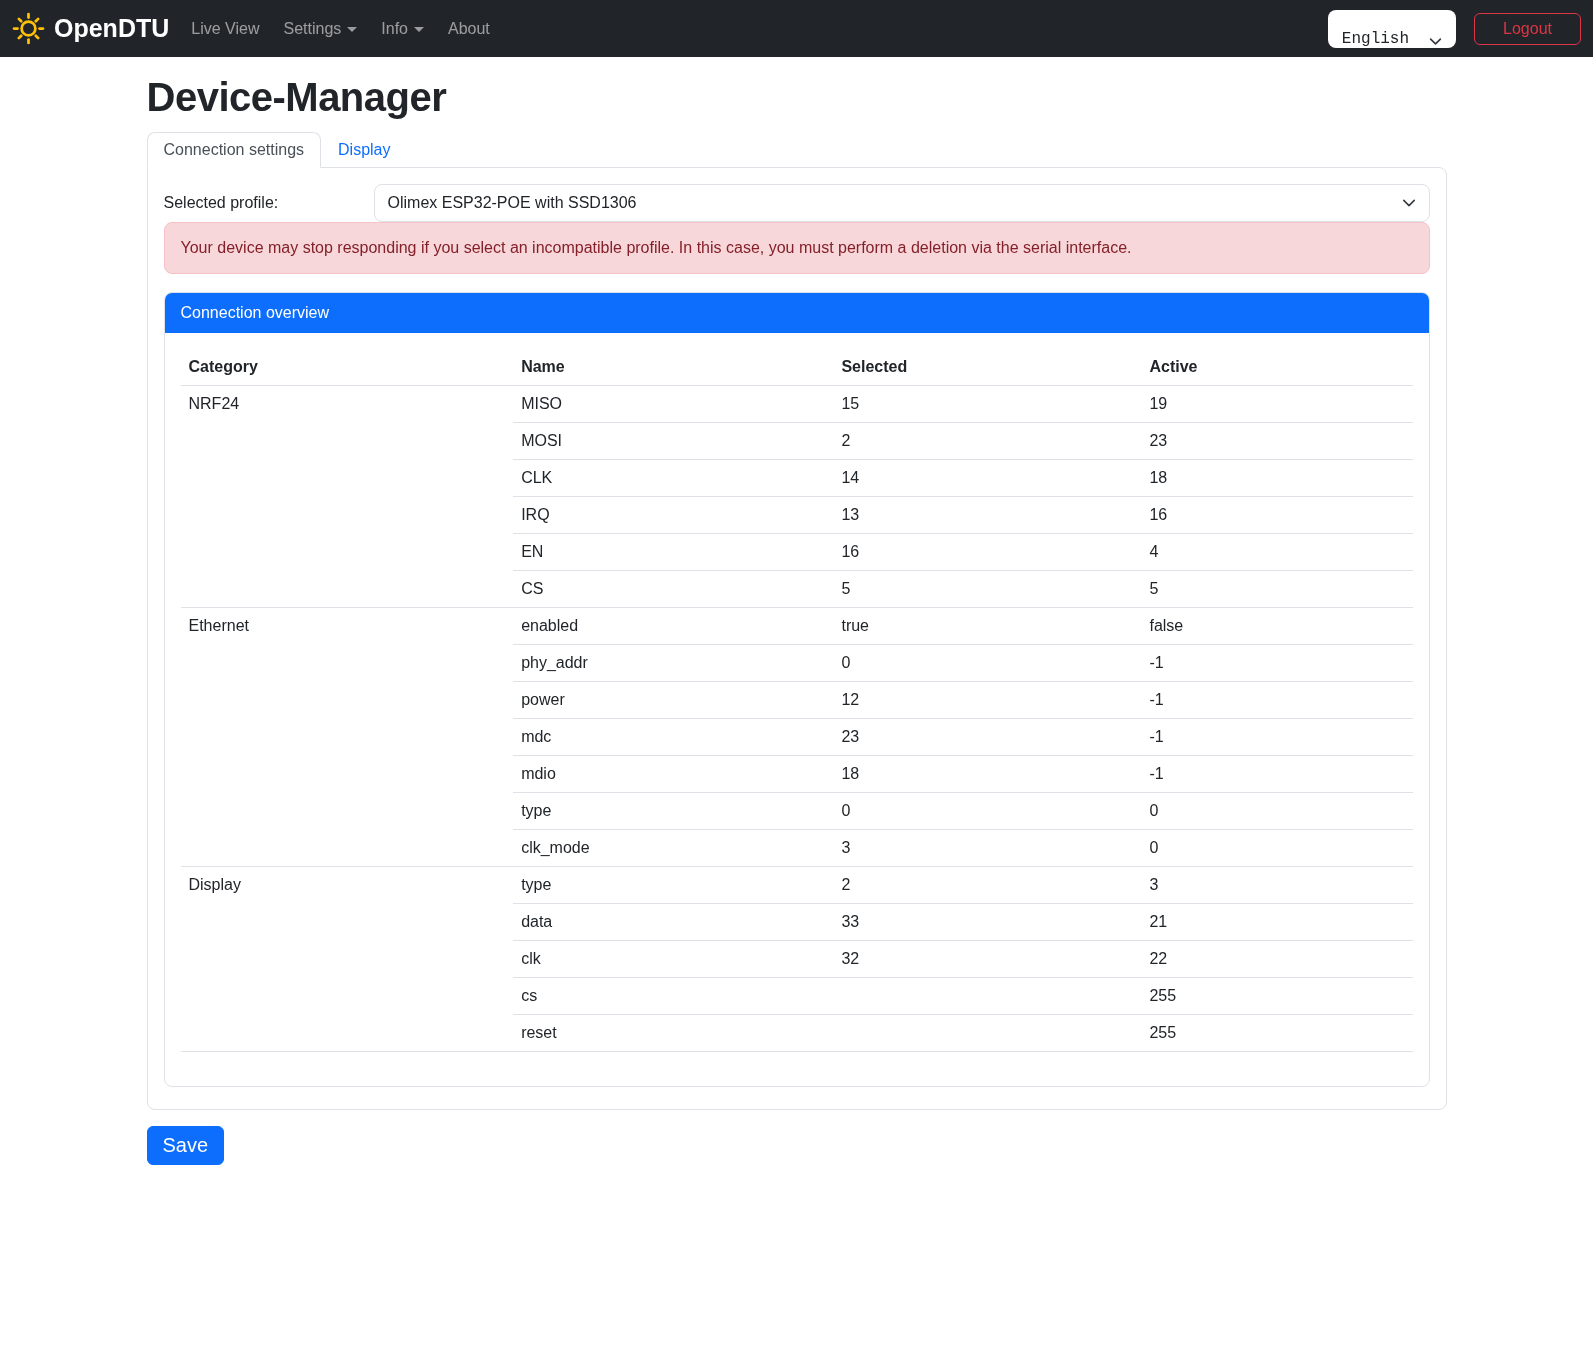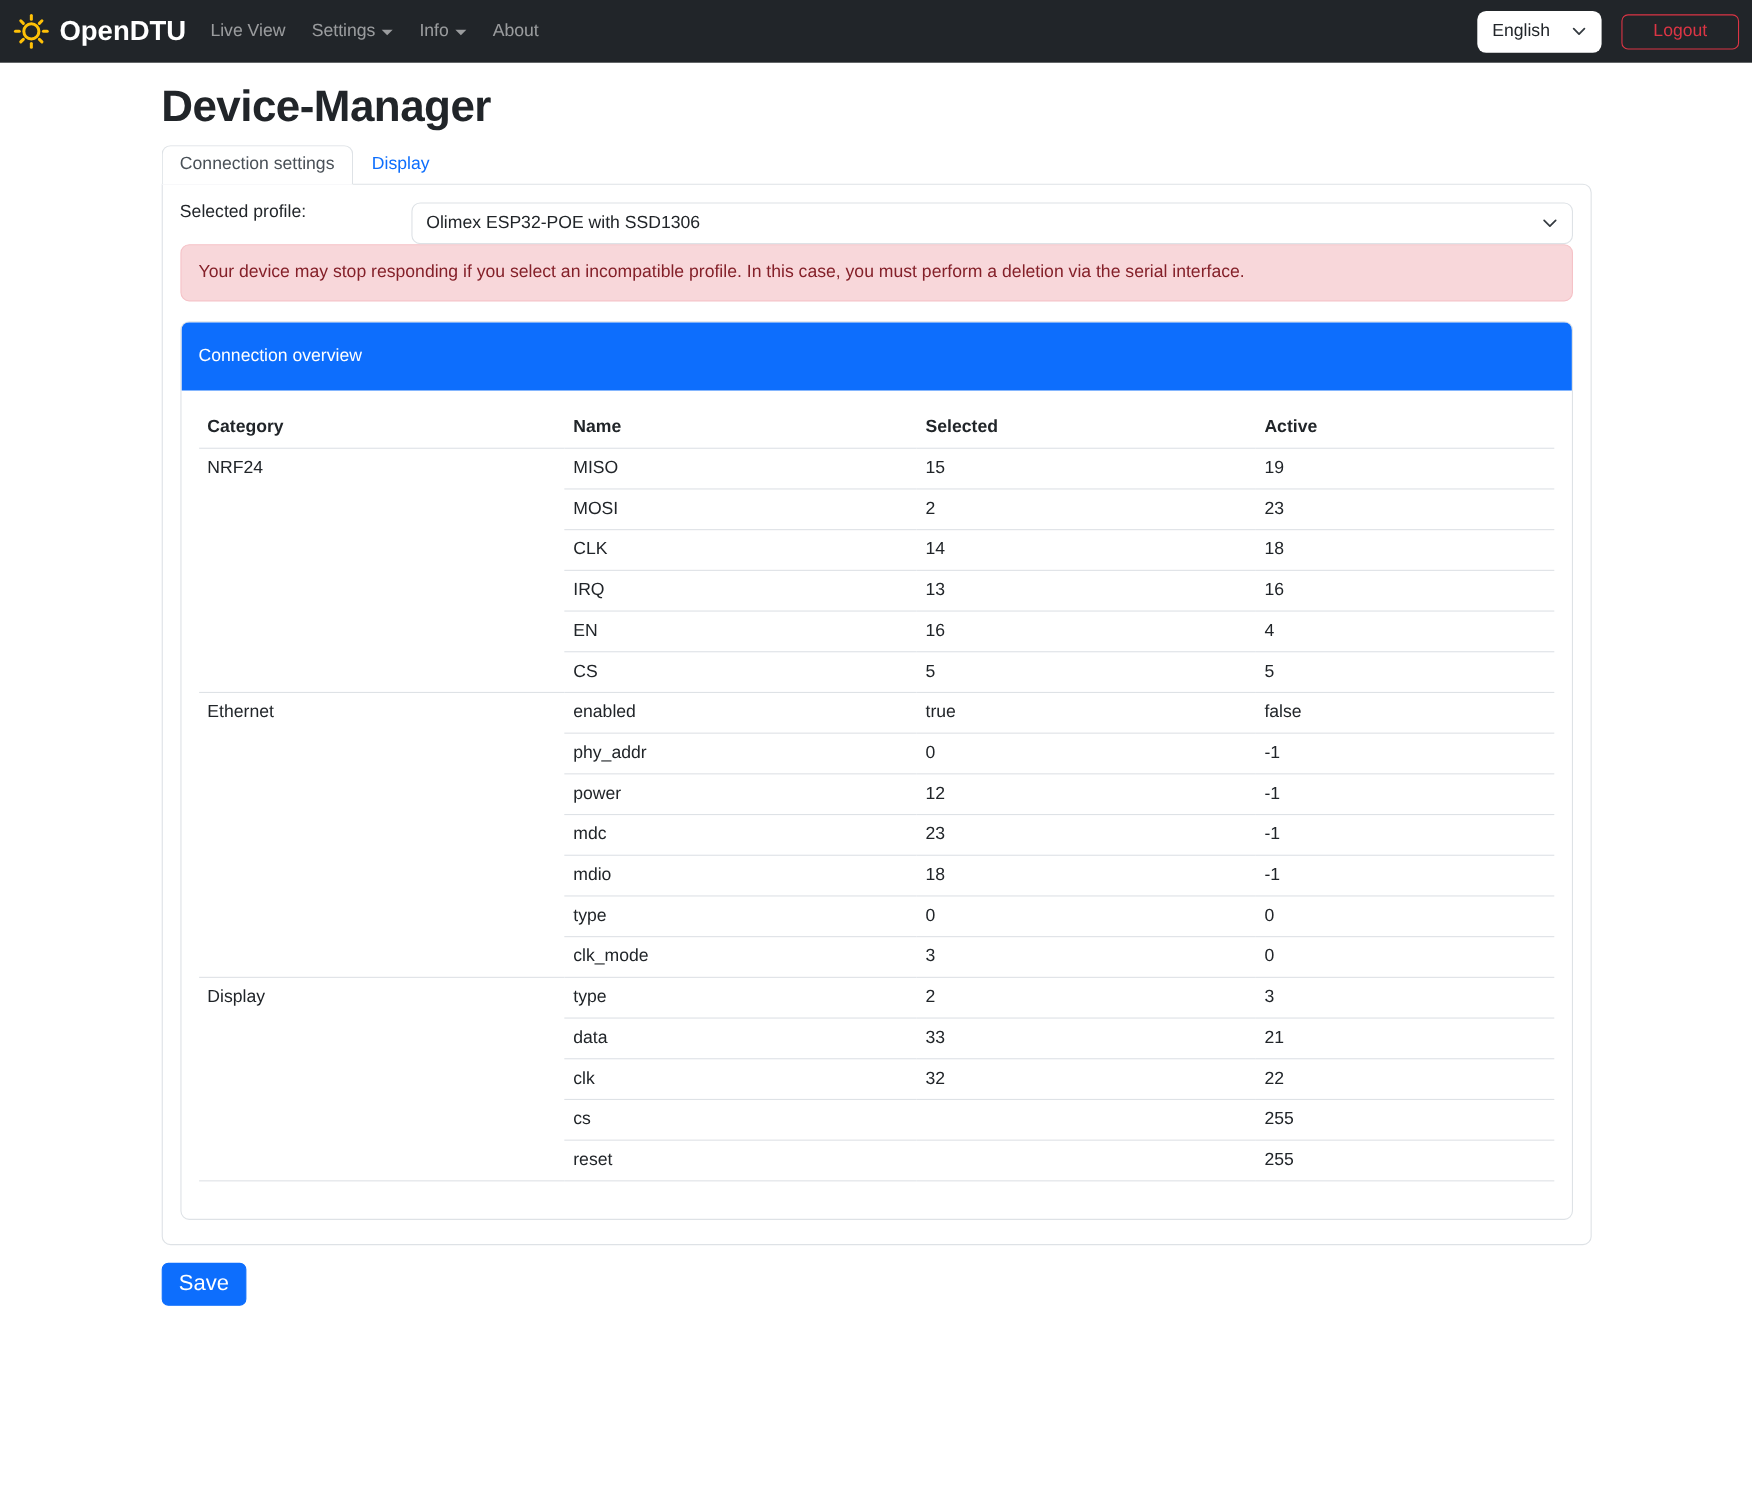--- a/index.html
+++ b/index.html
@@ -60,23 +60,24 @@
     margin-top: 2px;
   }
   .nav-right { margin-left: auto; display: flex; align-items: center; gap: 18px; }
   .lang-select {
     background: #fff;
     color: #212529;
     border-radius: 8px;
     height: 38px;
     padding: 0 14px;
     display: flex;
-    align-items: center;
+    align-items: flex-end;
     gap: 20px;
     cursor: pointer;
+    font-family: Liberation Mono, monospace;
   }
   .logout-btn {
     background: transparent;
     border: 1px solid var(--danger);
     color: var(--danger);
     border-radius: 6px;
     padding: 6px 28px;
     font-size: 16px;
     font-family: inherit;
     cursor: pointer;
@@ -108,21 +109,21 @@
     border-color: var(--border) var(--border) #fff var(--border);
   }
 
   .tab-card {
     border: 1px solid var(--border);
     border-radius: 0 8px 8px 8px;
     padding: 16px 16px 22px;
     background: #fff;
   }
 
-  .profile-row { display: flex; align-items: flex-start; }
+  .profile-row { display: flex; align-items: center; }
   .profile-label { width: 210px; }
   .select-box {
     flex: 1;
     border: 1px solid var(--border);
     border-radius: 8px;
     height: 38px;
     display: flex;
     align-items: center;
     padding: 0 38px 0 13px;
     position: relative;
@@ -141,21 +142,21 @@
 
   .inner-card {
     margin-top: 18px;
     border: 1px solid var(--border);
     border-radius: 8px;
     overflow: hidden;
   }
   .inner-card-header {
     background: var(--primary);
     color: #fff;
-    padding: 22px 16px;
+    padding: 11px 16px;
   }
   .inner-card-body { padding: 16px 16px 34px; }
 
   table.overview { width: 100%; border-collapse: collapse; }
   table.overview th, table.overview td {
     text-align: left;
     padding: 9px 8px;
     border-bottom: 1px solid var(--border);
   }
   table.overview th { font-weight: 700; }

